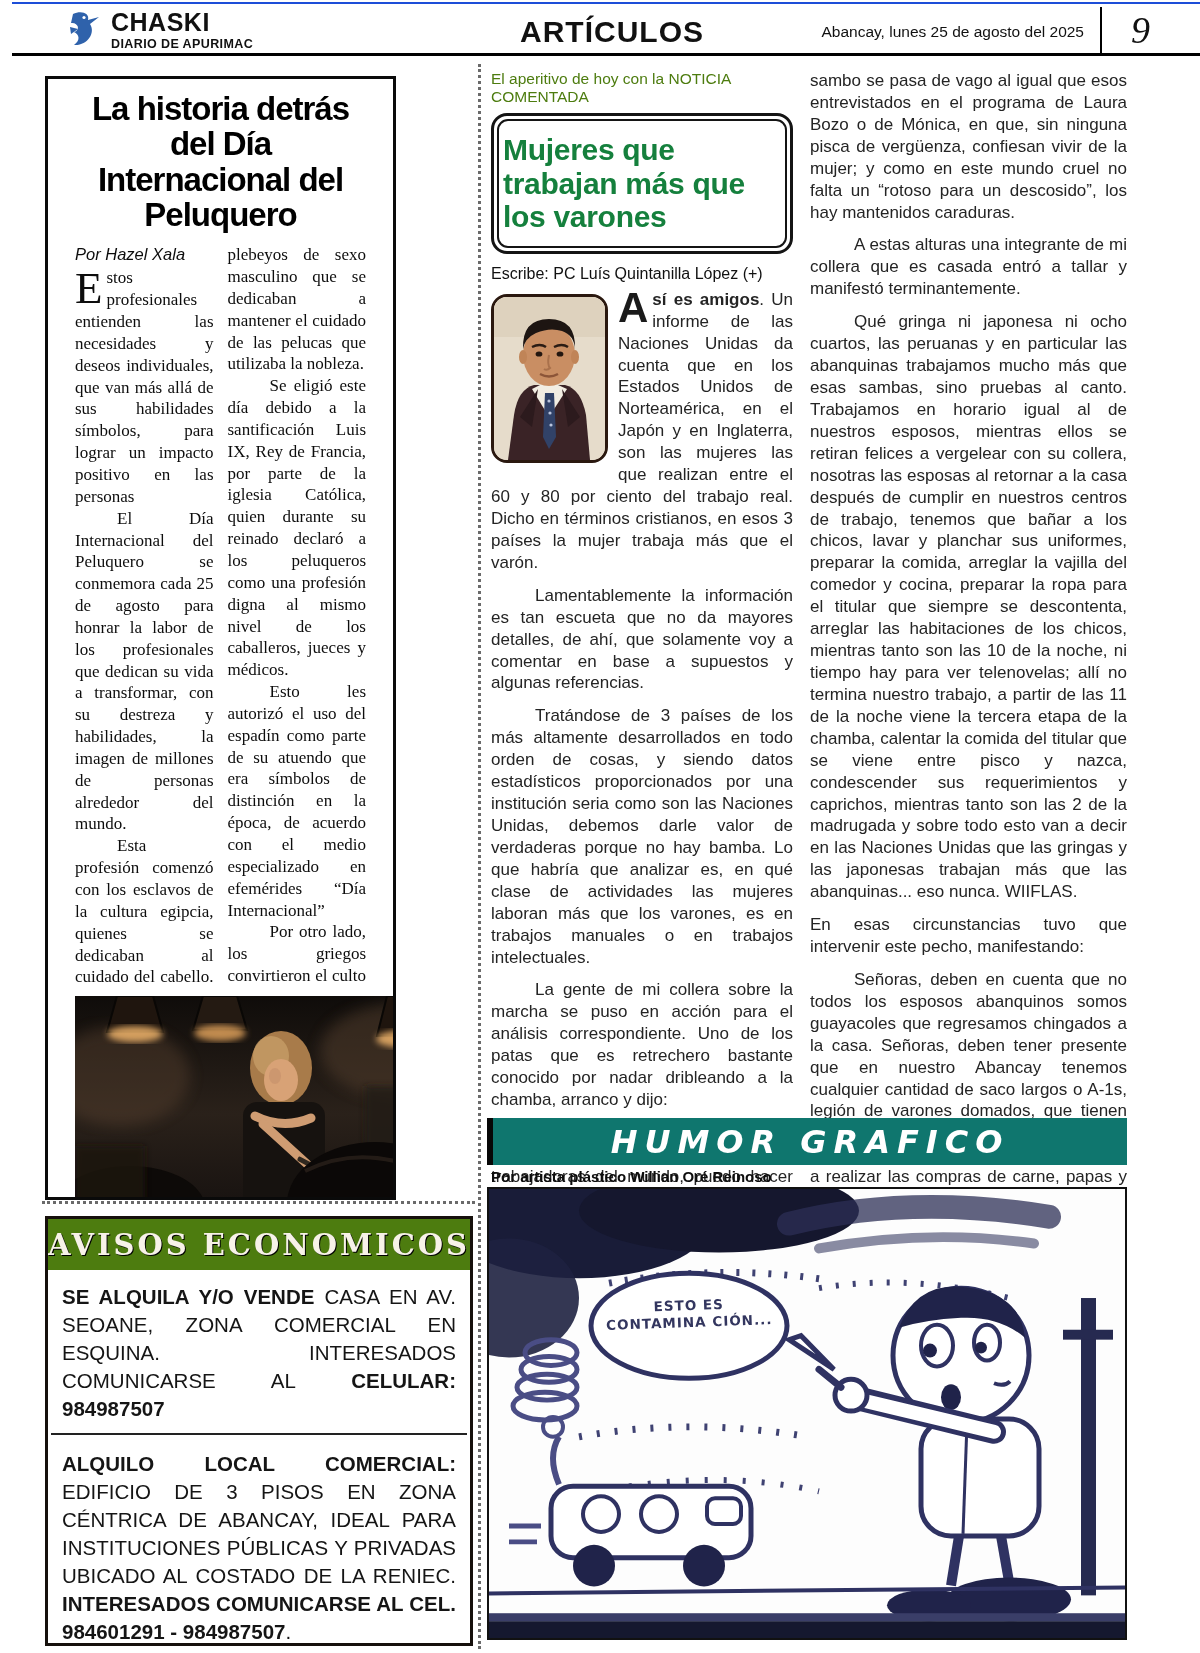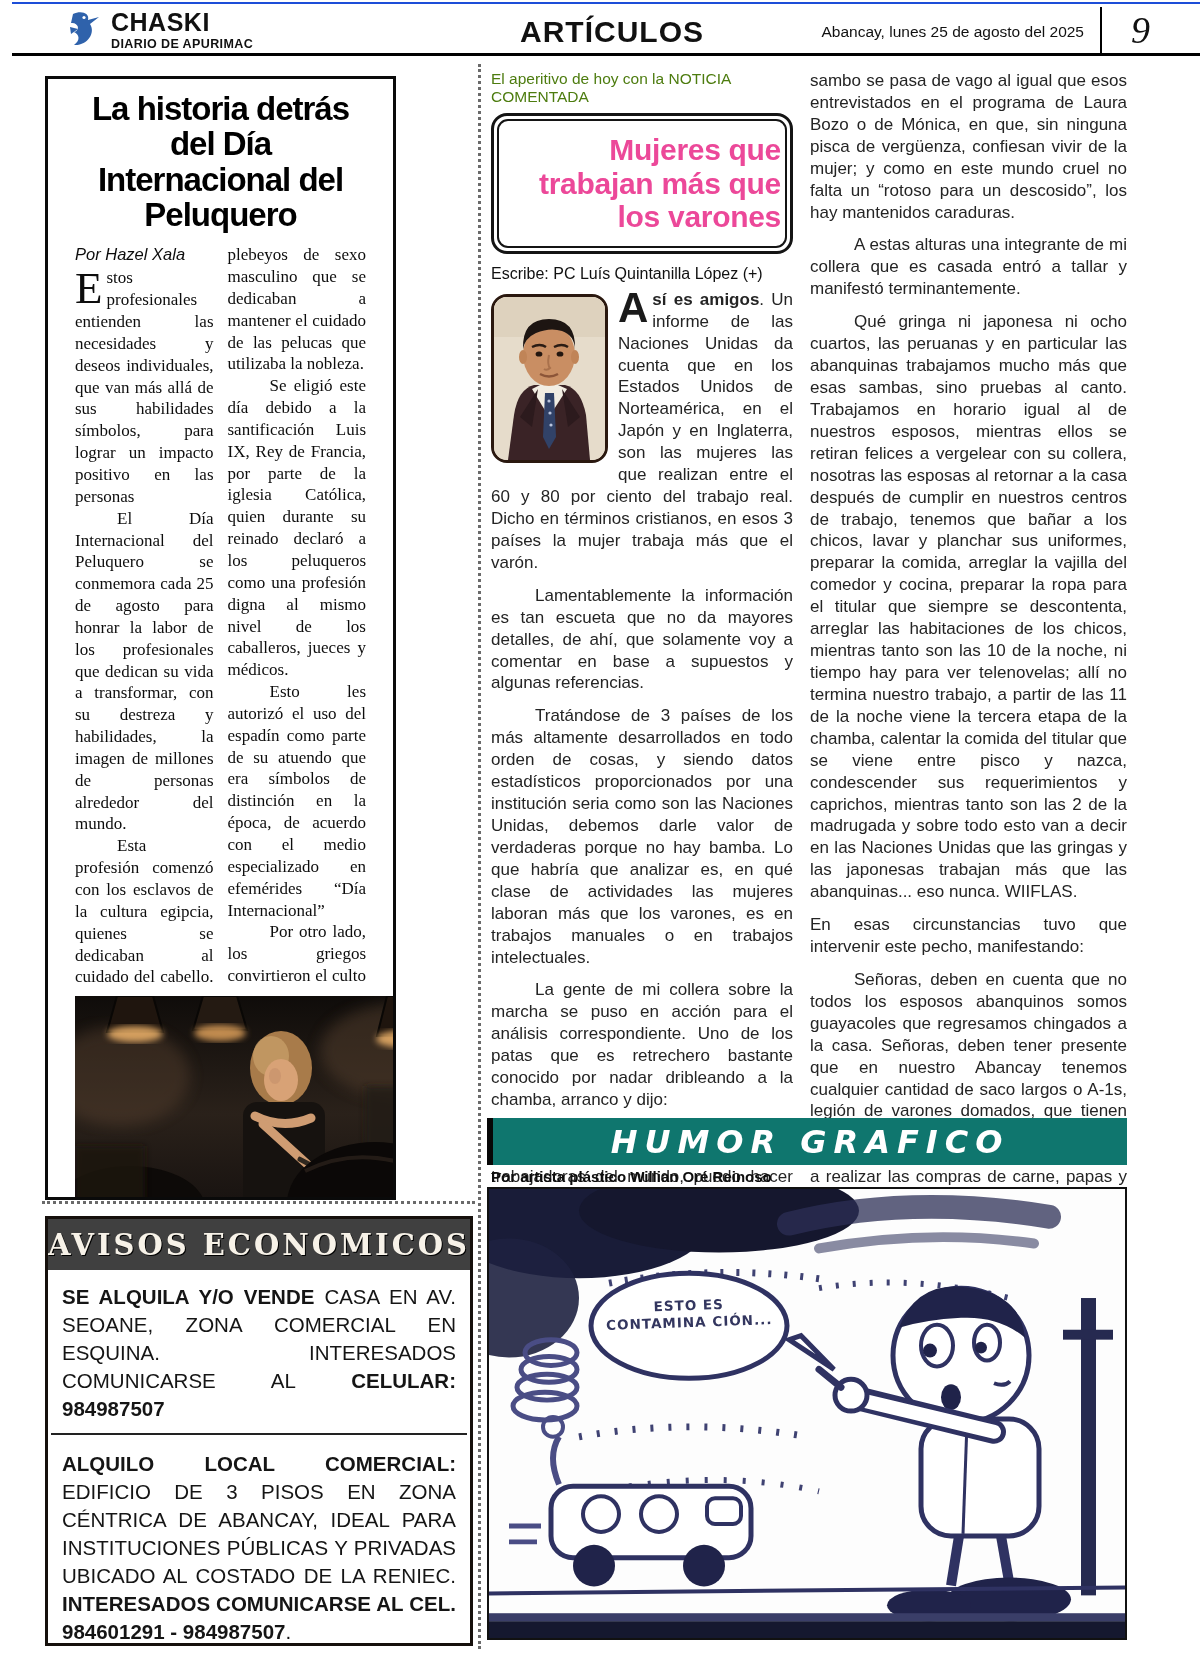--- a/index.html
+++ b/index.html
@@ -35,34 +35,34 @@
                margin-bottom:2px; text-align:left; }
   .la-col p { margin:0; }
   .la-col p.ind { text-indent:42px; }
   .dropcap-serif { float:left; font-size:45px; line-height:.82; padding:3px 4px 0 0; font-weight:500; }
 
   .photo-frame { margin-top:10px; width:401px; height:214px; overflow:hidden; background:#15100c; }
 
   
   .avisos { position:absolute; left:45px; top:1216px; width:428px; height:430px;
             border:3px solid #16100c; overflow:hidden; background:#fff; }
-  .av-head { height:51px; background:#404040; color:#f7f2e8; display:flex; align-items:center;
+  .av-head { height:51px; background:#4d7c0f; color:#f7f2e8; display:flex; align-items:center;
              justify-content:center; font-family:"DejaVu Serif", serif; font-weight:700;
              font-size:29px; letter-spacing:3px; text-shadow:1px 1px 0 #000; }
   .ad { padding:13px 14px 9px; font-size:20.5px; line-height:1.36; text-align:justify; color:#151515; }
   .ad b { font-weight:700; }
   .ad-divider { border-top:2px solid #222; margin:2px 3px; }
 
   
   .mid { position:absolute; left:491px; top:70px; width:302px; }
   .kicker { font-size:15.5px; color:#4d7c0f; margin-bottom:7px; }
   .mid-titlebox { border:3px solid #141414; border-radius:16px; padding:3px; }
   .mid-titlebox-inner { border:2px solid #141414; border-radius:11px; padding:12px 4px; }
-  .mid-title { text-align:right; font-size:30px; font-weight:700; line-height:1.12;
-               letter-spacing:-.3px; color:#ec4899; }
+  .mid-title { text-align:left; font-size:30px; font-weight:700; line-height:1.12;
+               letter-spacing:-.3px; color:#15803d; }
   .escribe { font-size:16px; margin:11px 0 6px; }
   .portrait { float:left; width:117px; height:169px; border:3px solid #2a180f; border-radius:16px;
               margin:5px 10px 4px 0; overflow:hidden; background:#e8ded0; }
   .body-text p { font-size:17px; line-height:1.29; text-align:justify; color:#242424; margin:0 0 11px; }
   .body-text p.ind { text-indent:44px; }
   .dropcap-sans { float:left; font-size:42px; font-weight:700; line-height:.8; padding:2px 4px 0 0; color:#1a1a1a; }
   .dash-para .dash { display:inline-block; width:58px; }
 
   
   .rightcol { position:absolute; left:810px; top:70px; width:317px; }

